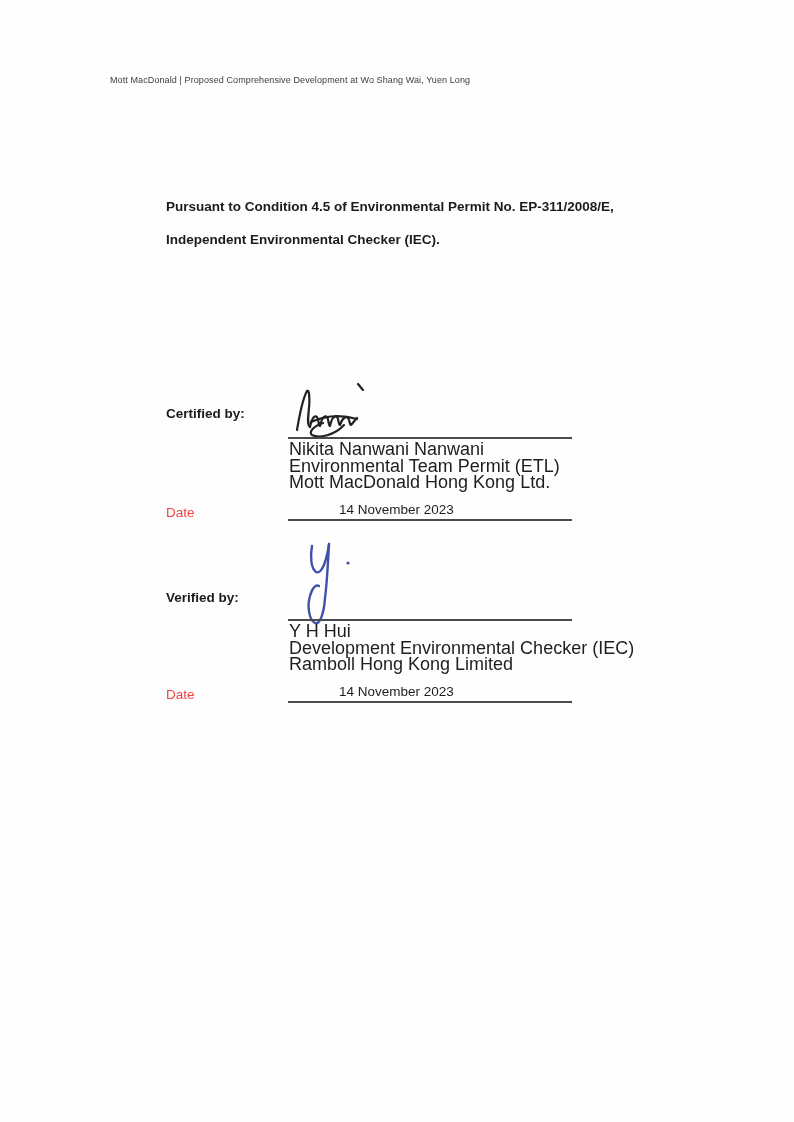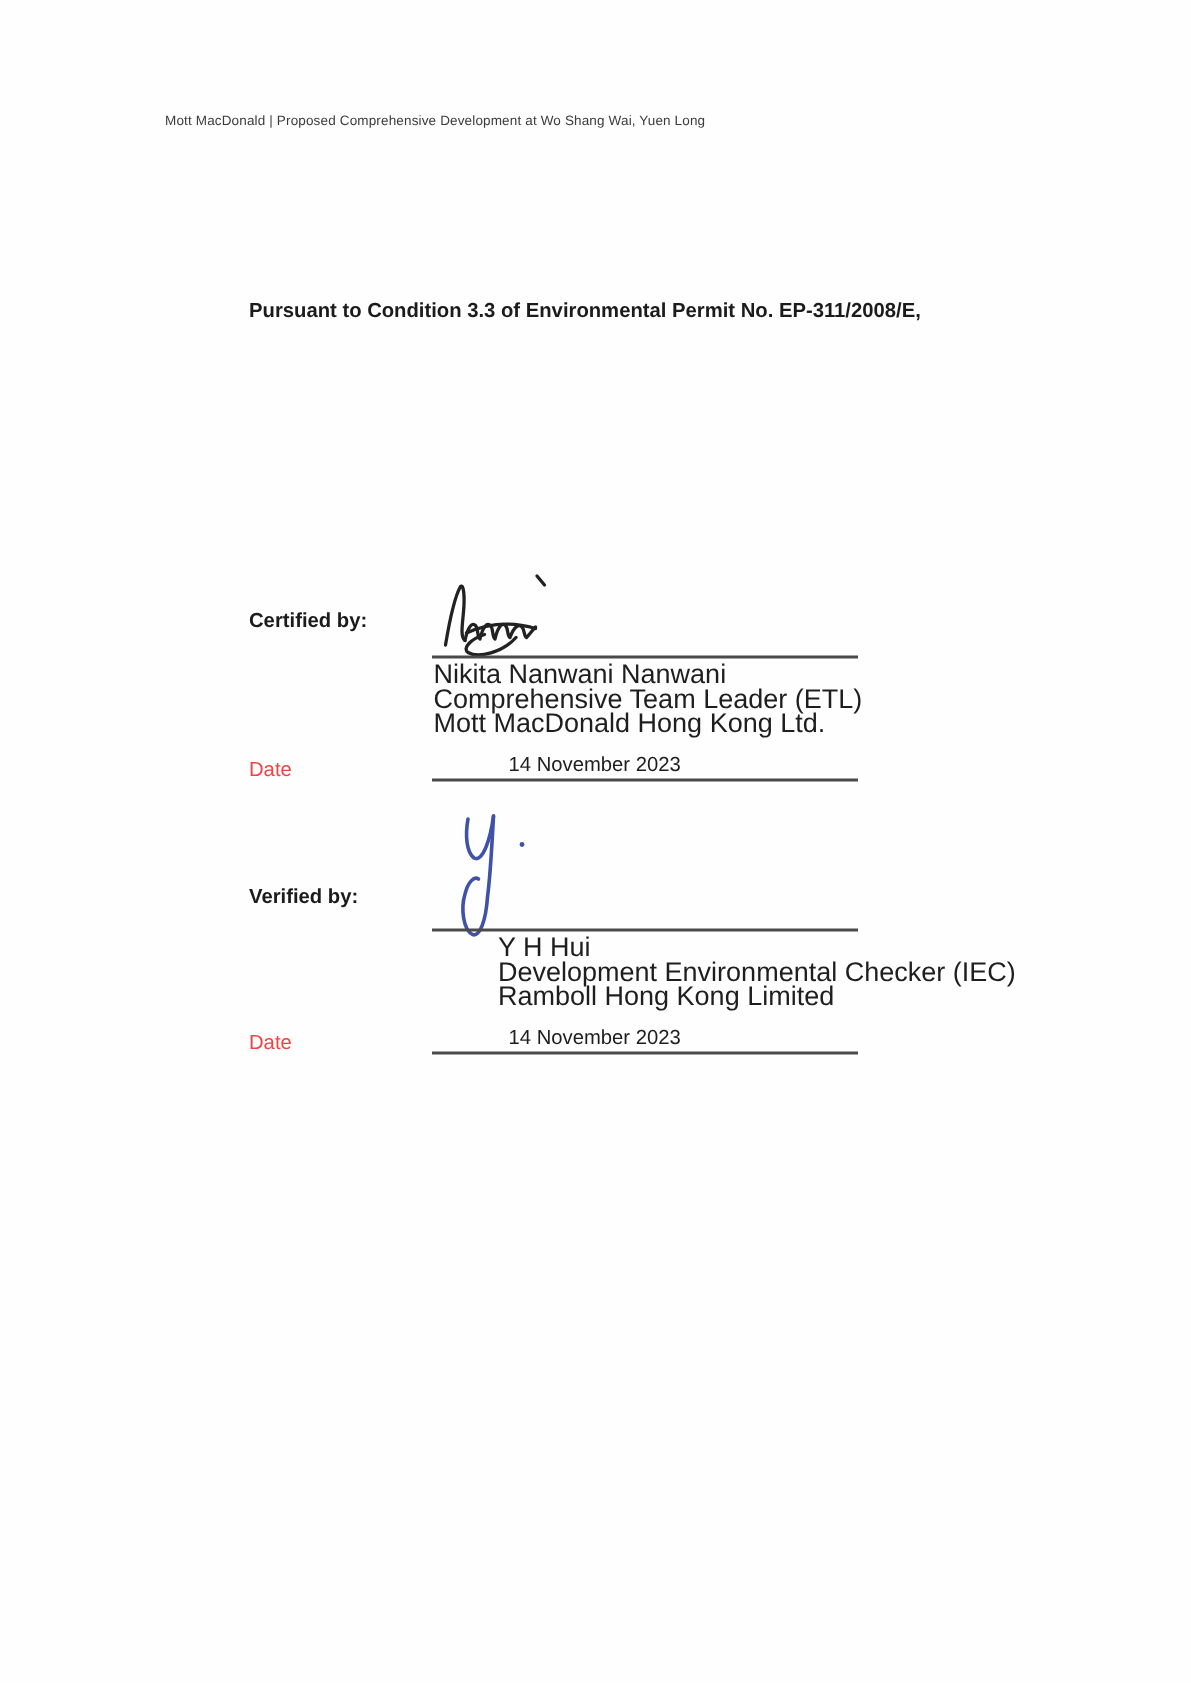--- a/index.html
+++ b/index.html
@@ -77,21 +77,22 @@
   .sig-svg { display: block; }
 </style>
 </head>
 <body>
 
 <div class="page">
 
   <div class="abs doc-header">Mott MacDonald | Proposed Comprehensive Development at Wo Shang Wai, Yuen Long</div>
 
   <div class="abs statement">
-    <div class="statement-line">Pursuant to Condition 3.3 of Environmental Permit No. EP-311/2008/E,</div>
+    <div class="statement-line">Pursuant to Condition 4.5 of Environmental Permit No. EP-311/2008/E,</div>
+    <div class="statement-line">Independent Environmental Checker (IEC).</div>
   </div>
 
   <div class="abs block-label" style="left:166px; top:406px;text-align:center;">Certified by:</div>
 
   <div class="abs" style="left:288px; top:378px;">
     <svg class="sig-svg" width="95" height="62" viewBox="0 0 95 62" fill="none" stroke="#222222" stroke-width="2.2" stroke-linecap="round" stroke-linejoin="round">
 
       <path d="M 9,52 C 11,40 15,20 19,13 C 21,11 22,19 21,30 C 20,40 19,47 22,49"></path>
 
       <path d="M 22,49 C 24,39 27,37 29,39 C 31,41 30,47 32,48 C 34,39 37,37 39,39 C 41,41 40,47 42,48 C 44,39 47,37 49,39 C 51,41 50,46 52,47 C 55,39 58,38 60,40 C 62,42 61,46 63,47 C 65,45 67,42 69,40"></path>
@@ -101,21 +102,21 @@
       <path d="M 56,47 C 47,57 31,61 24,57 C 20,54 26,48 35,45"></path>
 
       <path d="M 70,6 L 75,12"></path>
     </svg>
   </div>
 
   <div class="abs sig-rule" style="left:288px; top:437px;"></div>
 
   <div class="abs id-block" style="left:289px; top:441px;">
     <div>Nikita Nanwani Nanwani</div>
-    <div>Comprehensive Team Leader (ETL)</div>
+    <div>Environmental Team Permit (ETL)</div>
     <div>Mott MacDonald Hong Kong Ltd.</div>
   </div>
 
   <div class="abs plain-label" style="left:166px; top:505px;">Date</div>
   <div class="abs date-value" style="left:291px; top:502px;">14 November 2023</div>
   <div class="abs sig-rule" style="left:288px; top:519px;"></div>
 
   <div class="abs block-label" style="left:166px; top:590px;">Verified by:</div>
 
   <div class="abs" style="left:298px; top:538px;">
@@ -124,21 +125,21 @@
       <path d="M 14,8 C 12,19 13,30 18,34 C 24,37 29,21 31,6"></path>
 
       <path d="M 31,6 C 30,25 29,45 27,60 C 26,75 22,87 17,85 C 11,82 9,68 12,58 C 14,50 18,46 21,48"></path>
 
       <circle cx="50" cy="25" r="1.6" fill="#3f51a8" stroke="none"></circle>
     </svg>
   </div>
 
   <div class="abs sig-rule" style="left:288px; top:619px;"></div>
 
-  <div class="abs id-block" style="left:289px; top:623px;margin-left:43px;">
+  <div class="abs id-block" style="left:289px; top:623px;">
     <div>Y H Hui</div>
     <div>Development Environmental Checker (IEC)</div>
     <div>Ramboll Hong Kong Limited</div>
   </div>
 
   <div class="abs plain-label" style="left:166px; top:687px;">Date</div>
   <div class="abs date-value" style="left:291px; top:684px;">14 November 2023</div>
   <div class="abs sig-rule" style="left:288px; top:701px;"></div>
 
 </div>

